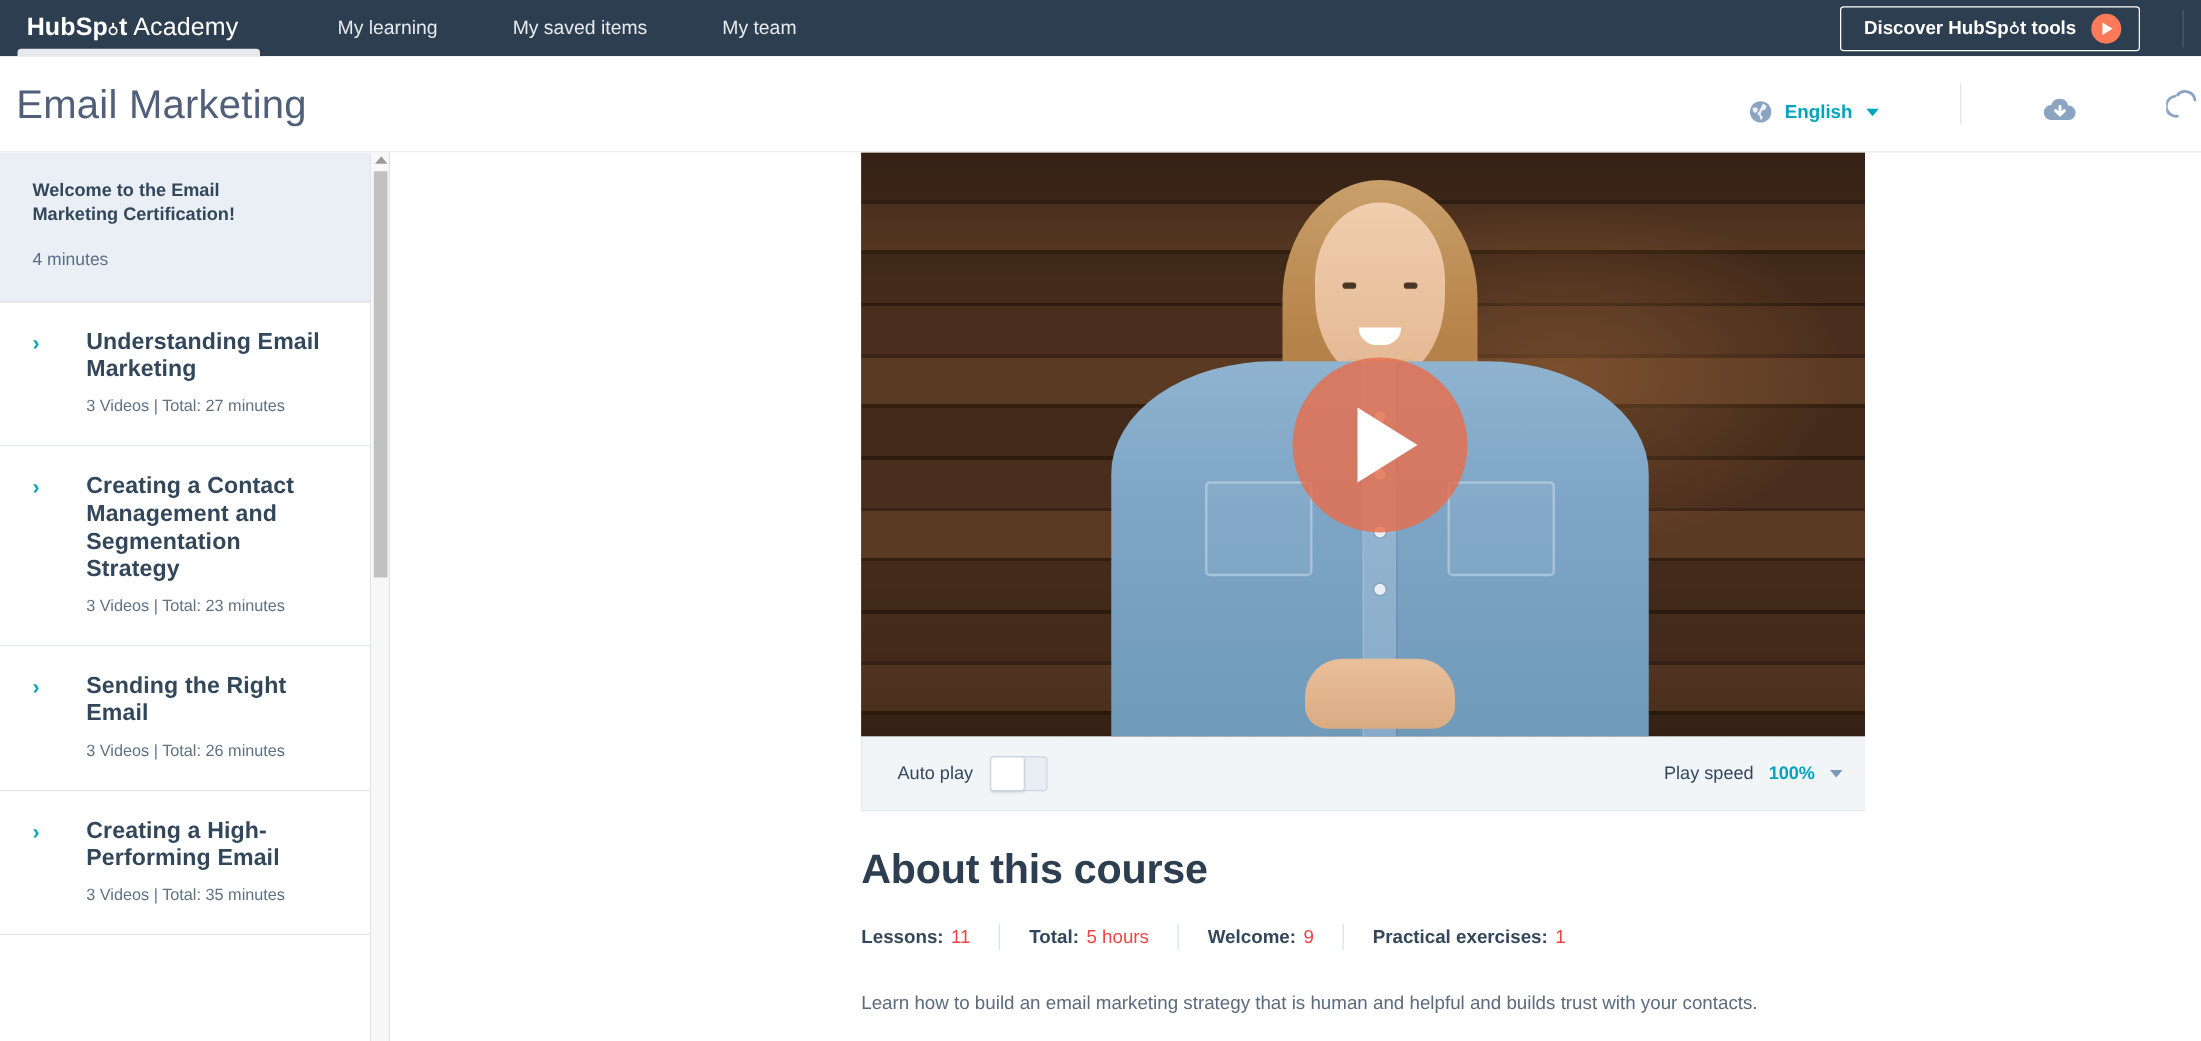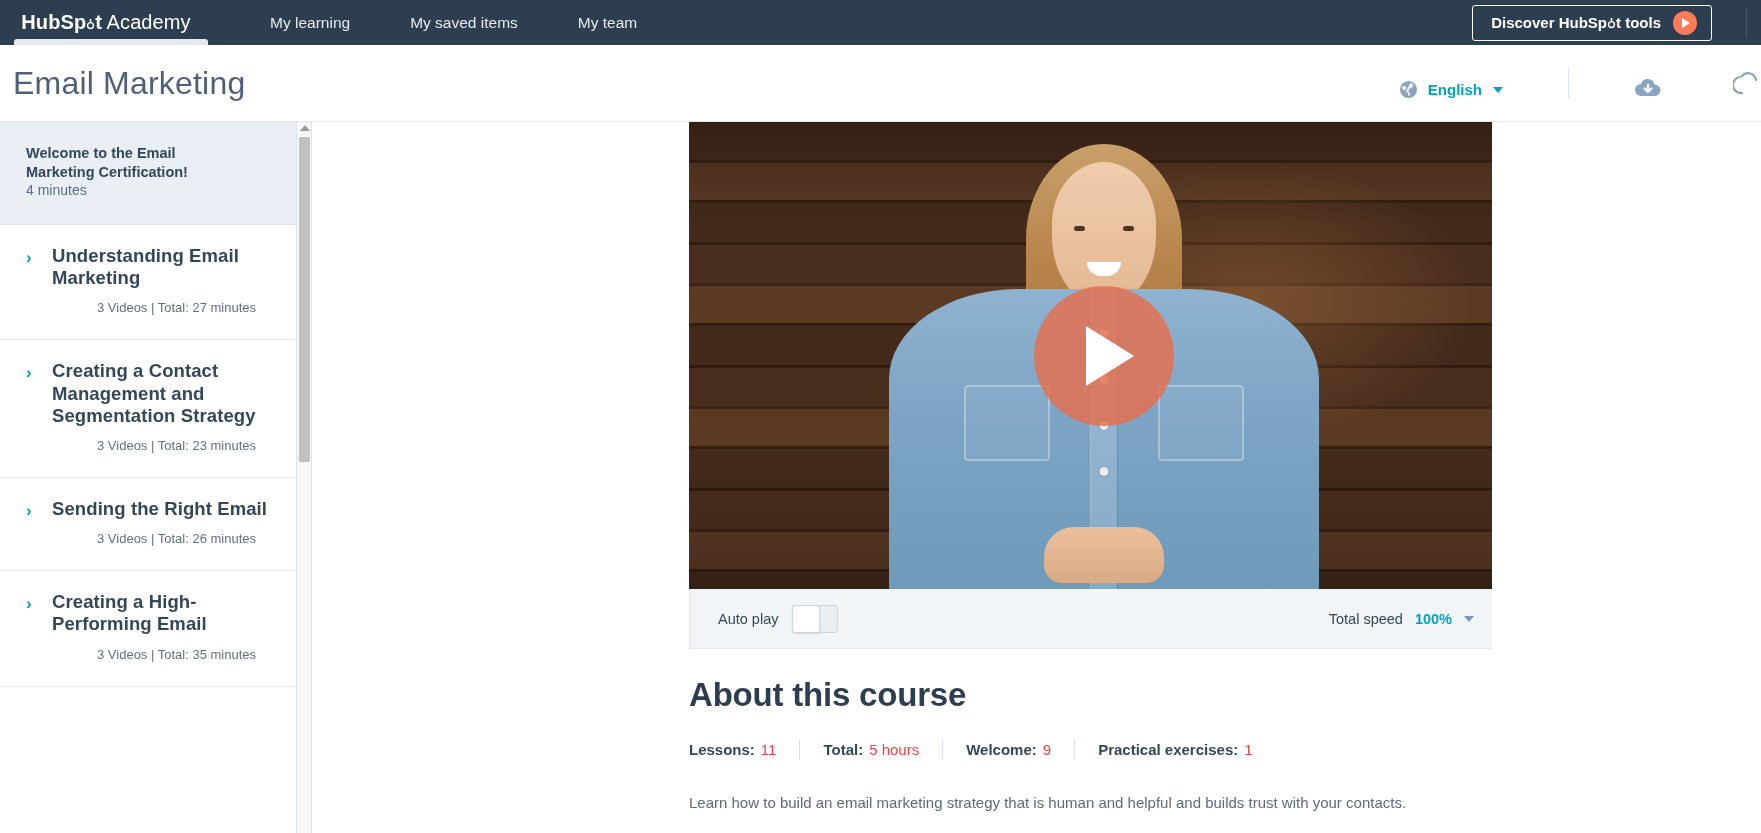--- a/index.html
+++ b/index.html
@@ -108,21 +108,21 @@
     width: 297px; height: 711px;
     background: #ffffff;
     border-right: 1px solid #dfe3eb;
     overflow: hidden;
   }
   .sb-list { width: 297px; }
   .sb-item {
     padding: 20px 26px 24px 26px;
     border-bottom: 1px solid #e5e9ee;
     cursor: pointer;
-    display: flex; gap: 0;
+    display: flex; gap: 17px;
   }
   .sb-item.welcome {
     background: #eaeff5;
     padding: 22px 26px 26px 26px;
     border-bottom: 1px solid #dfe3eb;
     flex-direction: column;
   }
   .welcome-title {
     font-size: 14.5px; font-weight: bold; color: #33475b;
     line-height: 1.28; max-width: 218px;
@@ -131,21 +131,21 @@
   .sb-chev {
     flex: none; width: 26px; padding-top: 4px;
     color: #00a4bd; font-size: 17px; font-weight: bold;
     line-height: 1;
   }
   .sb-body { flex: 1; }
   .sb-title {
     font-size: 18.5px; font-weight: bold; color: #33475b;
     line-height: 1.2; letter-spacing: .1px;
   }
-  .sb-meta { font-size: 13px; color: #5e7184; margin-top: 11px; margin-left: 45px; }
+  .sb-meta { font-size: 13px; color: #5e7184; margin-top: 11px; }
 
   
   .sb-scroll {
     position: absolute; top: 122px; left: 297px;
     width: 15px; height: 711px;
     background: #f7f7f7; border-right: 1px solid #e3e3e3;
   }
   .sb-scroll-arrow {
     position: absolute; top: 3px; left: 3px;
     width: 0; height: 0;
@@ -467,21 +467,21 @@
         <span class="tri"></span>
       </div>
     </div>
 
     <div class="video-controls">
       <span class="ctl-label">Auto play</span>
       <span class="toggle">
         <span class="knob"></span>
       </span>
       <span class="ctl-right">
-        <span class="ctl-label">Total speed</span>
+        <span class="ctl-label">Play speed</span>
         <span class="speed-val">100%</span>
         <span class="caret-sm"></span>
       </span>
     </div>
   </div>
 
   <div class="about">
     <div class="about-h">About this course</div>
 
     <div class="stats">

